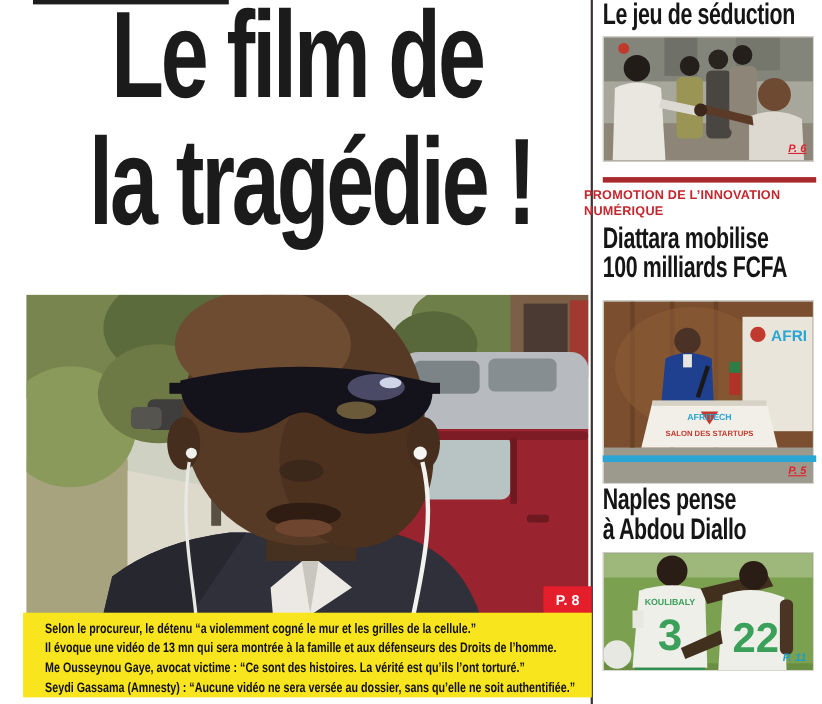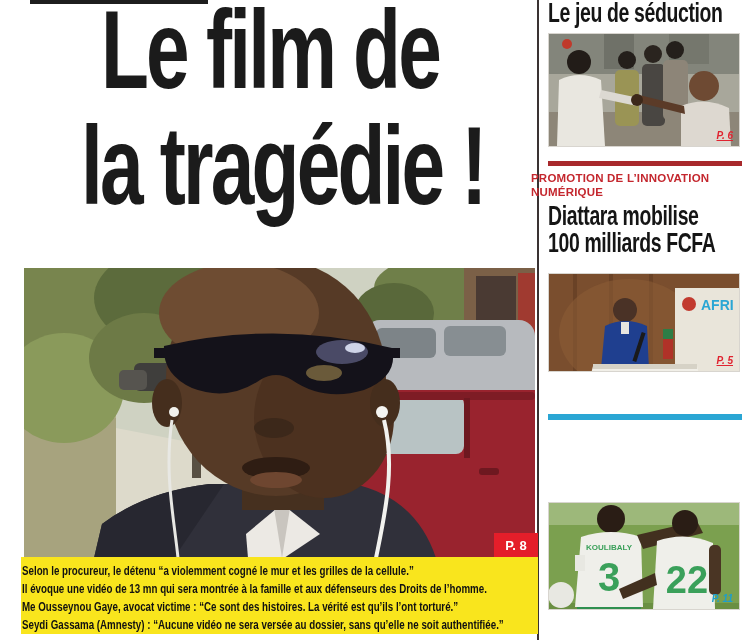--- a/index.html
+++ b/index.html
@@ -17,21 +17,21 @@
 
   
   .v-rule{left:537px;top:0;width:2px;height:640px;background:#3a3232;}
 
   
   .main-photo{left:24px;top:268px;width:511px;height:290px;overflow:hidden;background:#c9cabc;}
   .page-badge{left:494px;top:533px;width:44px;height:25px;background:#e41e2a;color:#fff;
         font-weight:bold;font-size:13px;line-height:25px;text-align:center;}
 
   
-  .caption-box{left:21px;top:557px;width:517px;height:77px;background:#f9e51d;padding:5px 0 0 1px;box-sizing:border-box;}
+  .caption-box{left:21px;top:557px;width:517px;height:77px;background:#f9e51d;padding:5px 0 0 20px;box-sizing:border-box;}
   .caption-box p{margin:0;font-weight:bold;font-size:12.5px;line-height:18px;color:#111;
         white-space:nowrap;transform:scaleX(0.78);transform-origin:left top;}
 
   
   .sidebar-headline{font-weight:bold;color:#151515;}
   .sidebar-headline .hl-line{display:block;white-space:nowrap;font-size:27px;line-height:27px;
         letter-spacing:-0.5px;transform:scaleX(0.72);transform-origin:left top;}
   .kicker{font-weight:bold;font-size:11.5px;line-height:13.5px;letter-spacing:0.2px;width:194px;}
   .kicker.red{color:#c4272e;}
   .kicker.teal{color:#1e9ecb;}
@@ -172,21 +172,21 @@
     <span class="p-ref red">P. 6</span>
   </div>
 
   <div class="abs bar red" style="left:548px;top:161px;"></div>
 
   <div class="abs kicker red" style="left:531px;top:172px;">PROMOTION DE L’INNOVATION NUMÉRIQUE</div>
   <h2 class="abs sidebar-headline" style="left:548px;top:203px;margin:0;">
     <span class="hl-line">Diattara mobilise</span>
     <span class="hl-line">100 milliards FCFA</span>
   </h2>
-  <div class="abs side-photo" style="left:548px;top:273px;height:99px;">
+  <div class="abs side-photo" style="left:548px;top:273px;height:167px;">
     <svg width="190" height="133" viewBox="0 0 190 133">
       <rect x="0" y="0" width="190" height="133" fill="#7a4e2e"></rect>
       <rect x="24" y="0" width="4" height="133" fill="#6a4226"></rect>
       <rect x="60" y="0" width="4" height="133" fill="#6a4226"></rect>
       <rect x="100" y="0" width="4" height="133" fill="#6a4226"></rect>
       <ellipse cx="80" cy="60" rx="70" ry="55" fill="#8a5c36" opacity="0.6"></ellipse>
 
       <rect x="126" y="14" width="64" height="104" fill="#e9e5da"></rect>
       <circle cx="140" cy="30" r="7" fill="#c23a2f"></circle>
       <text x="152" y="36" font-size="14" font-weight="bold" fill="#2aa6d4" font-family="Liberation Sans, sans-serif">AFRI</text>
@@ -204,20 +204,24 @@
       <rect x="44" y="90" width="104" height="5" fill="#d6d2c6"></rect>
       <path d="M88,100 L104,100 L96,112 Z" fill="#c23a2f"></path>
       <text x="96" y="108" font-size="8" font-weight="bold" fill="#2aa6d4" text-anchor="middle" font-family="Liberation Sans, sans-serif">AFRITECH</text>
       <text x="96" y="122" font-size="7" font-weight="bold" fill="#c23a2f" text-anchor="middle" font-family="Liberation Sans, sans-serif">SALON DES STARTUPS</text>
     </svg>
     <span class="p-ref red">P. 5</span>
   </div>
 
   <div class="abs bar teal" style="left:548px;top:414px;"></div>
 
+  <h2 class="abs sidebar-headline" style="left:548px;top:441px;margin:0;">
+    <span class="hl-line">Naples pense</span>
+    <span class="hl-line">à Abdou Diallo</span>
+  </h2>
   <div class="abs side-photo" style="left:548px;top:502px;height:108px;">
     <svg width="190" height="131" viewBox="0 0 190 131">
       <rect x="0" y="0" width="190" height="131" fill="#7ba04f"></rect>
       <rect x="0" y="0" width="190" height="22" fill="#9db87a"></rect>
       <rect x="0" y="100" width="190" height="31" fill="#6a8f42"></rect>
 
       <circle cx="12" cy="92" r="13" fill="#e8e8e2"></circle>
 
       <circle cx="62" cy="16" r="14" fill="#2a1d15"></circle>
       <path d="M26,104 L32,34 Q62,24 92,34 L94,104 Z" fill="#efefea"></path>

